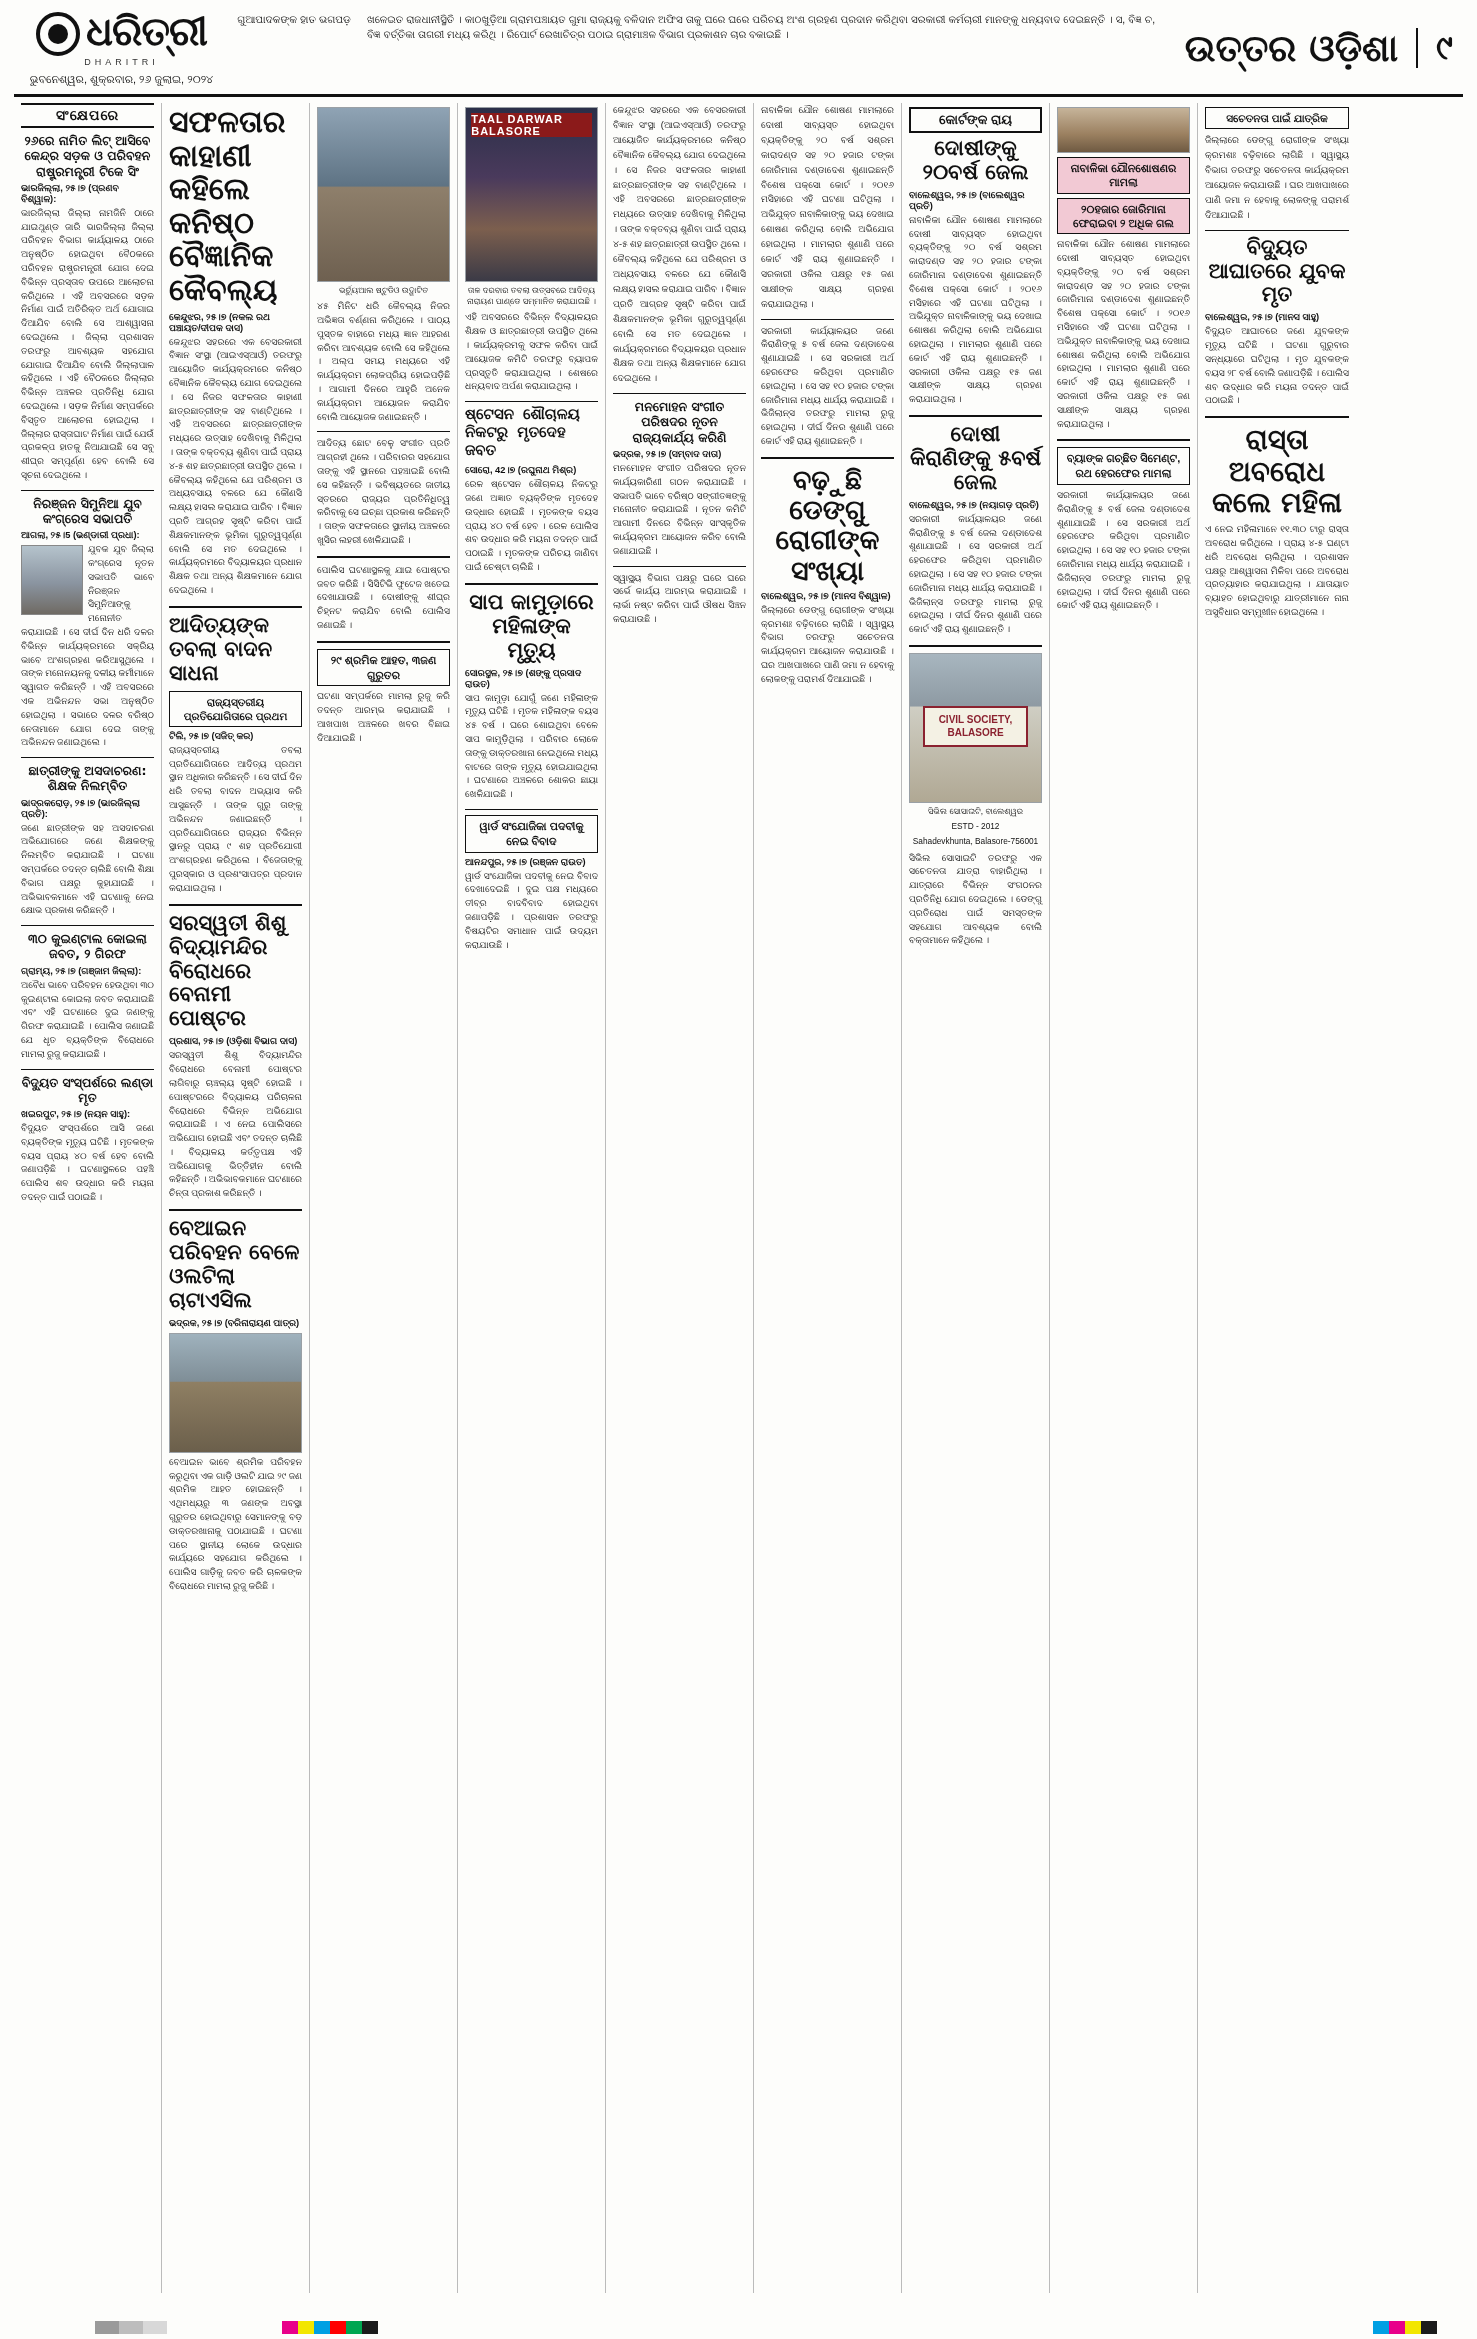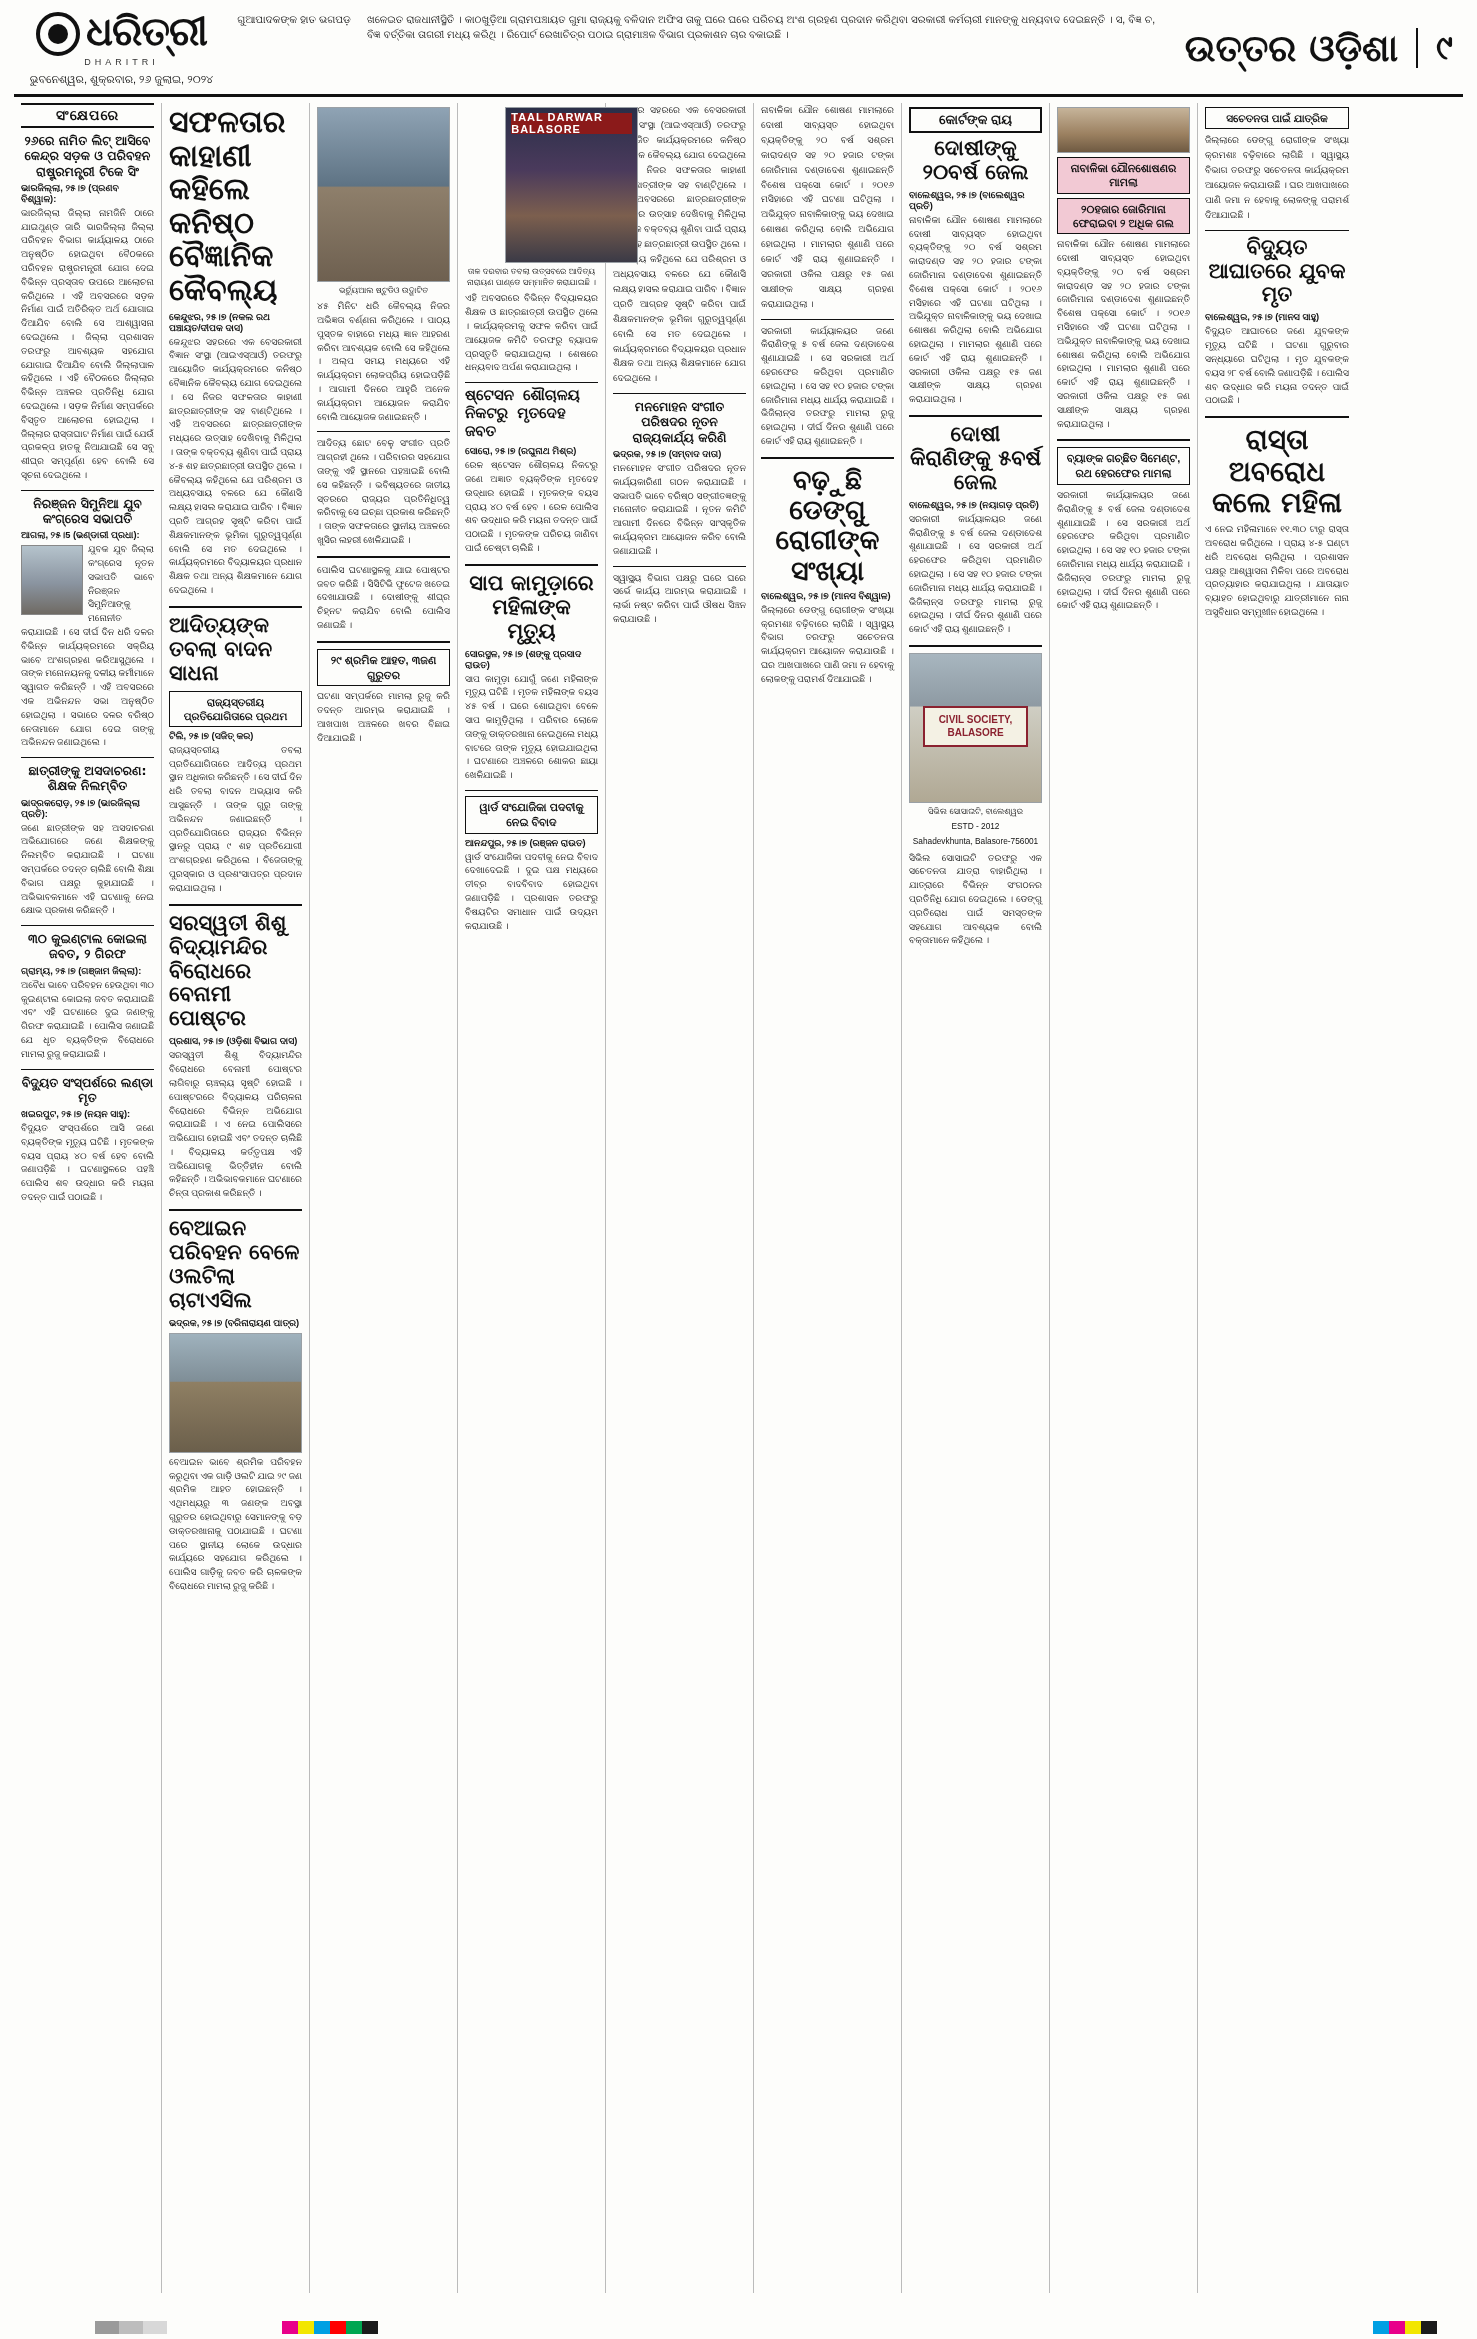--- a/index.html
+++ b/index.html
@@ -229,29 +229,29 @@
 
         <div class="rule-thick"></div>
         <div class="body-text">ପୋଲିସ ଘଟଣାସ୍ଥଳକୁ ଯାଇ ପୋଷ୍ଟର ଜବତ କରିଛି । ସିସିଟିଭି ଫୁଟେଜ ଖତେଇ ଦେଖାଯାଉଛି । ଦୋଷୀଙ୍କୁ ଶୀଘ୍ର ଚିହ୍ନଟ କରାଯିବ ବୋଲି ପୋଲିସ ଜଣାଇଛି ।</div>
 
         <div class="rule-thick"></div>
         <div class="tag-plain">୨୯ ଶ୍ରମିକ ଆହତ, ୩ଜଣ ଗୁରୁତର</div>
         <div class="body-text">ଘଟଣା ସମ୍ପର୍କରେ ମାମଲା ରୁଜୁ କରି ତଦନ୍ତ ଆରମ୍ଭ କରାଯାଇଛି । ଆଖପାଖ ଅଞ୍ଚଳରେ ଖବର ବିଛାଇ ଦିଆଯାଇଛି ।</div>
       </div>
 
       <div class="c c4">
-        <div class="photo ph-stage" style="height:156px;margin-left:40px;">
+        <div class="photo ph-stage" style="height:175px;">
           <div class="taal-band">TAAL DARWAR BALASORE</div>
         </div>
         <div class="photo-caption">ତାଳ ଦରବାର ତବଲା ଉତ୍ସବରେ ଆଦିତ୍ୟ ନାରାୟଣ ପାଣ୍ଡେ ସମ୍ମାନିତ କରାଯାଇଛି ।</div>
         <div class="body-text">ଏହି ଅବସରରେ ବିଭିନ୍ନ ବିଦ୍ୟାଳୟର ଶିକ୍ଷକ ଓ ଛାତ୍ରଛାତ୍ରୀ ଉପସ୍ଥିତ ଥିଲେ । କାର୍ଯ୍ୟକ୍ରମକୁ ସଫଳ କରିବା ପାଇଁ ଆୟୋଜକ କମିଟି ତରଫରୁ ବ୍ୟାପକ ପ୍ରସ୍ତୁତି କରାଯାଇଥିଲା । ଶେଷରେ ଧନ୍ୟବାଦ ଅର୍ପଣ କରାଯାଇଥିଲା ।</div>
 
         <div class="rule"></div>
         <div class="hl-sm">ଷ୍ଟେସନ ଶୌଚାଳୟ ନିକଟରୁ ମୃତଦେହ ଜବତ</div>
-        <div class="dateline">ସୋରୋ, ୨୫।୭ (ରଘୁନାଥ ମିଶ୍ର)</div>
+        <div class="dateline">ସୋରୋ, 42।୭ (ରଘୁନାଥ ମିଶ୍ର)</div>
         <div class="body-text">ରେଳ ଷ୍ଟେସନ ଶୌଚାଳୟ ନିକଟରୁ ଜଣେ ଅଜ୍ଞାତ ବ୍ୟକ୍ତିଙ୍କ ମୃତଦେହ ଉଦ୍ଧାର ହୋଇଛି । ମୃତକଙ୍କ ବୟସ ପ୍ରାୟ ୪୦ ବର୍ଷ ହେବ । ରେଳ ପୋଲିସ ଶବ ଉଦ୍ଧାର କରି ମୟନା ତଦନ୍ତ ପାଇଁ ପଠାଇଛି । ମୃତକଙ୍କ ପରିଚୟ ଜାଣିବା ପାଇଁ ଚେଷ୍ଟା ଚାଲିଛି ।</div>
 
         <div class="rule-thick"></div>
         <div class="hl-med">ସାପ କାମୁଡ଼ାରେ ମହିଳାଙ୍କ ମୃତ୍ୟୁ</div>
         <div class="dateline">ସୋରସ୍ଥଳ, ୨୫।୭ (ଶଙ୍କୁ ପ୍ରସାଦ ରାଉତ)</div>
         <div class="body-text">ସାପ କାମୁଡ଼ା ଯୋଗୁଁ ଜଣେ ମହିଳାଙ୍କ ମୃତ୍ୟୁ ଘଟିଛି । ମୃତକ ମହିଳାଙ୍କ ବୟସ ୪୫ ବର୍ଷ । ଘରେ ଶୋଇଥିବା ବେଳେ ସାପ କାମୁଡ଼ିଥିଲା । ପରିବାର ଲୋକେ ତାଙ୍କୁ ଡାକ୍ତରଖାନା ନେଇଥିଲେ ମଧ୍ୟ ବାଟରେ ତାଙ୍କ ମୃତ୍ୟୁ ହୋଇଯାଇଥିଲା । ଘଟଣାରେ ଅଞ୍ଚଳରେ ଶୋକର ଛାୟା ଖେଳିଯାଇଛି ।</div>
 
         <div class="rule"></div>
         <div class="tag-plain">ୱାର୍ଡ ସଂଯୋଜିକା ପଦବୀକୁ ନେଇ ବିବାଦ</div>
         <div class="dateline">ଆନନ୍ଦପୁର, ୨୫।୭ (ରଞ୍ଜନ ରାଉତ)</div>

